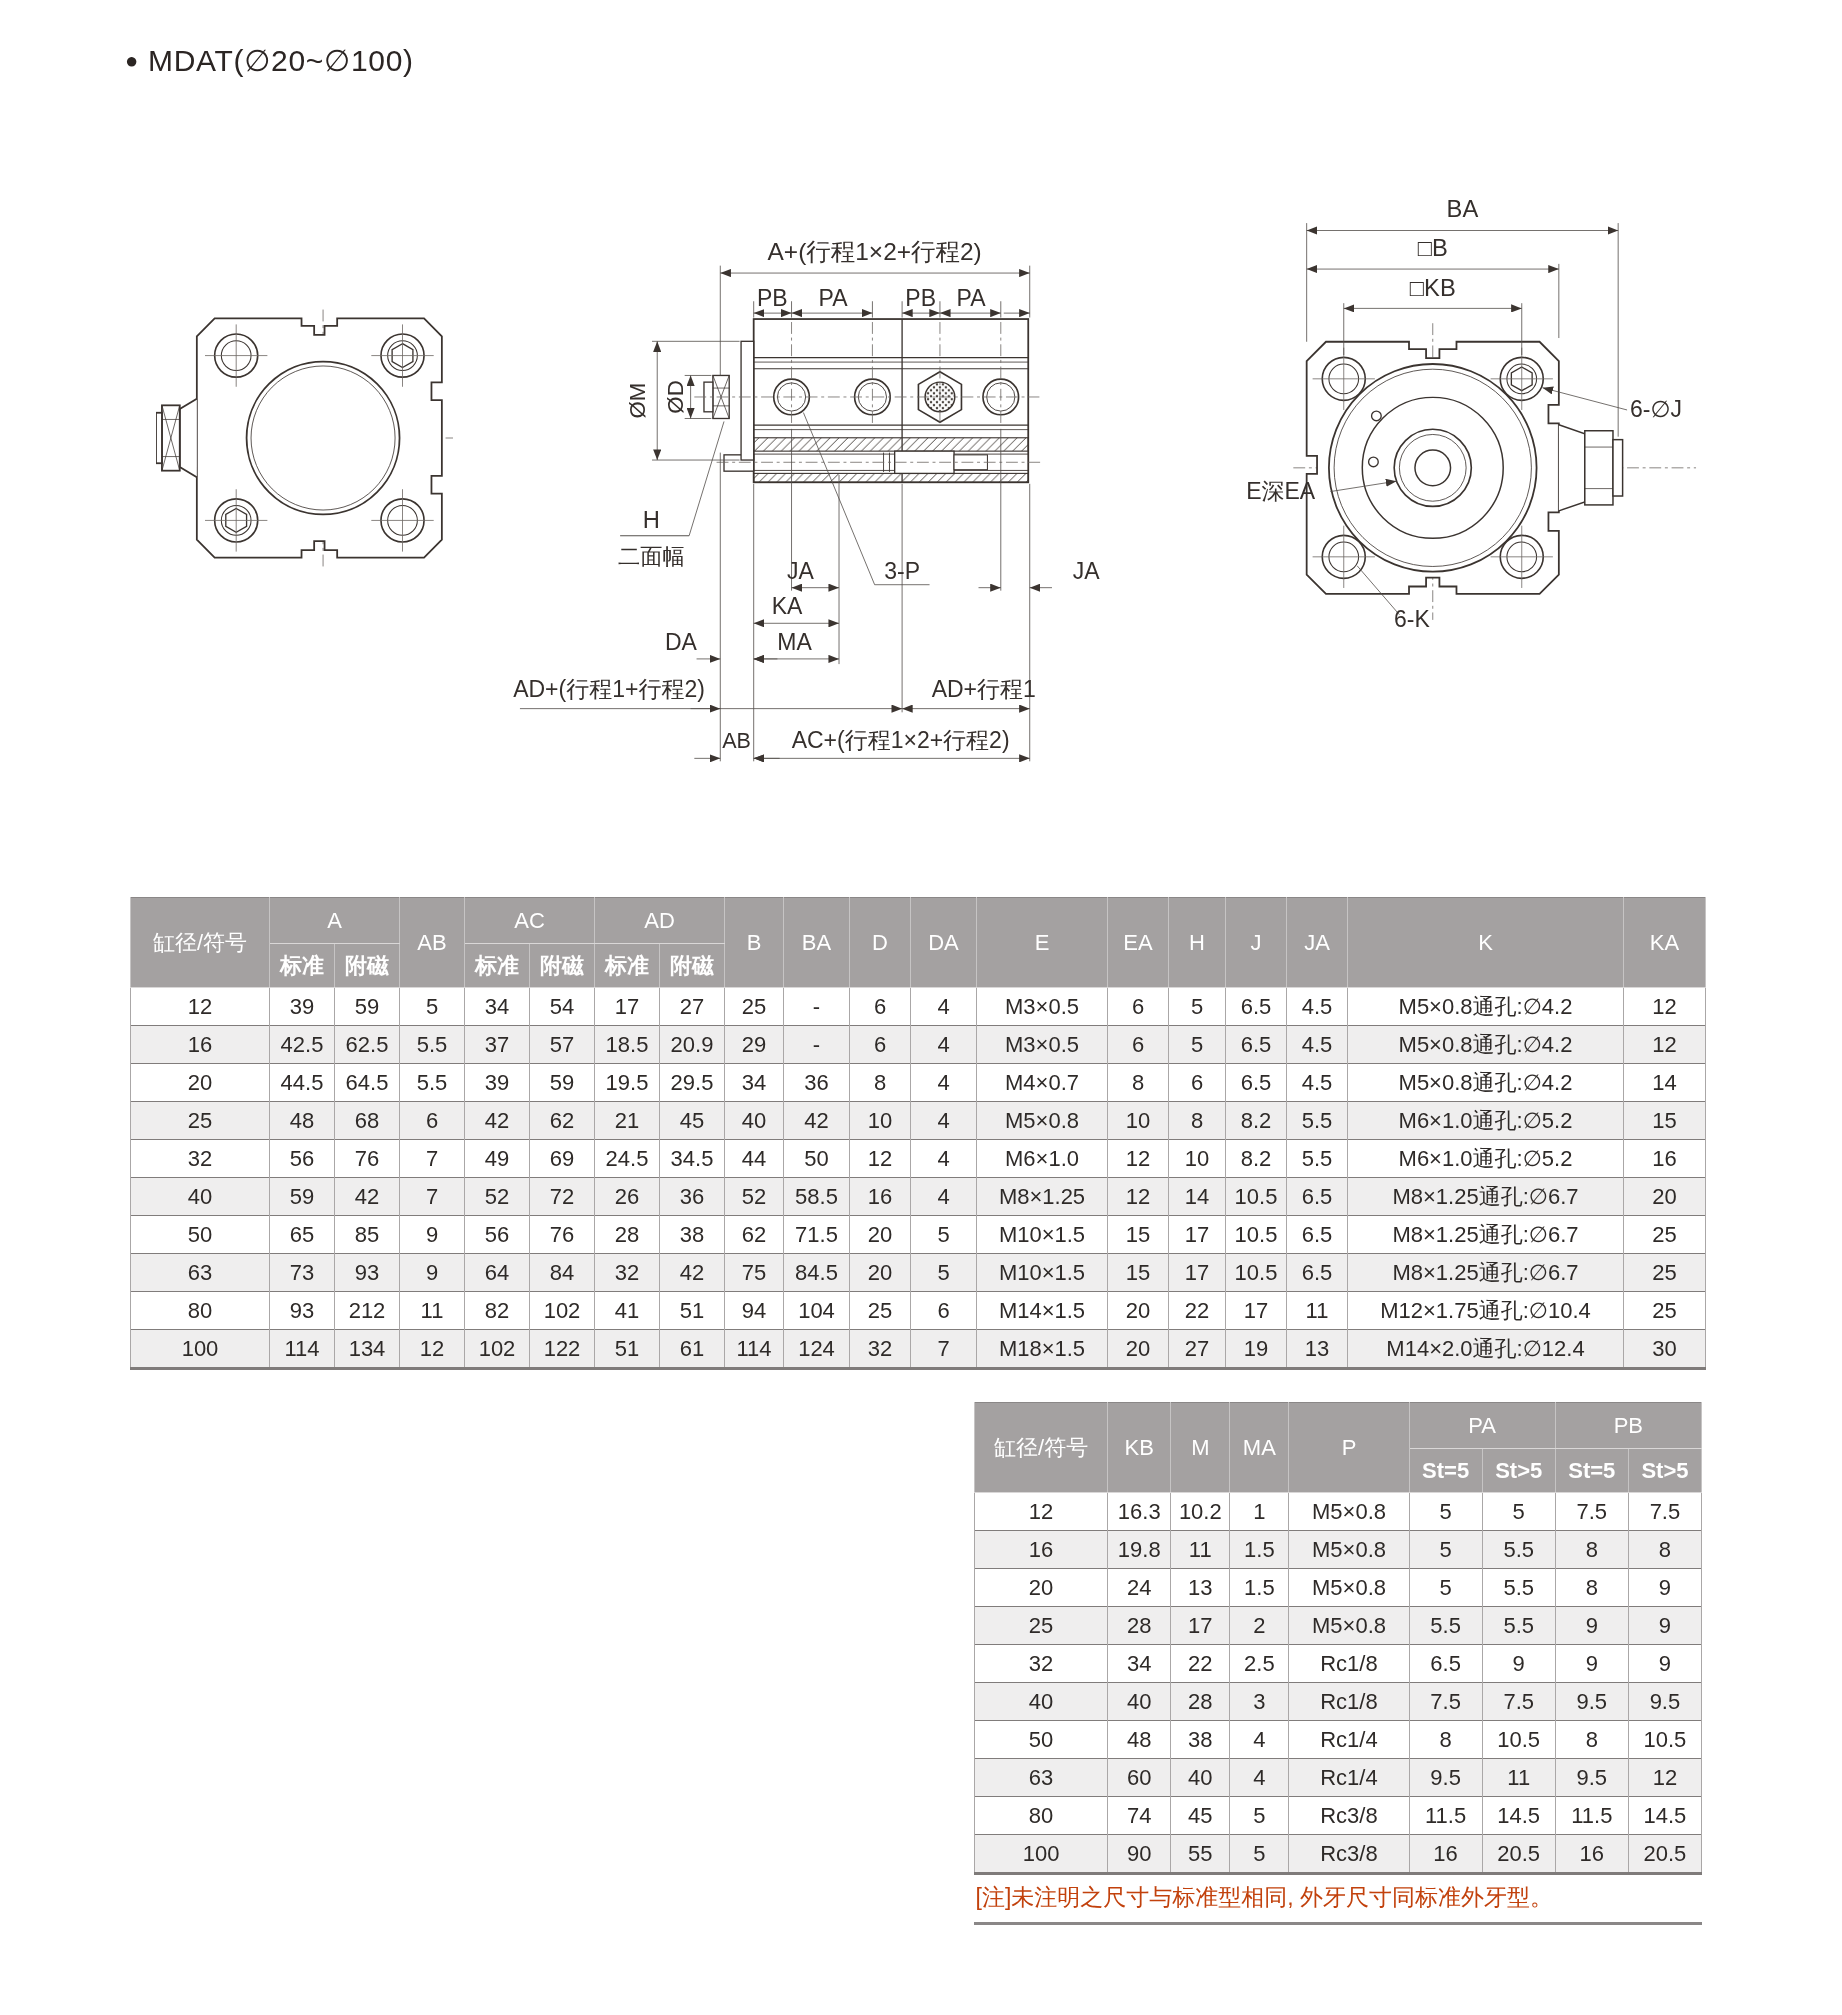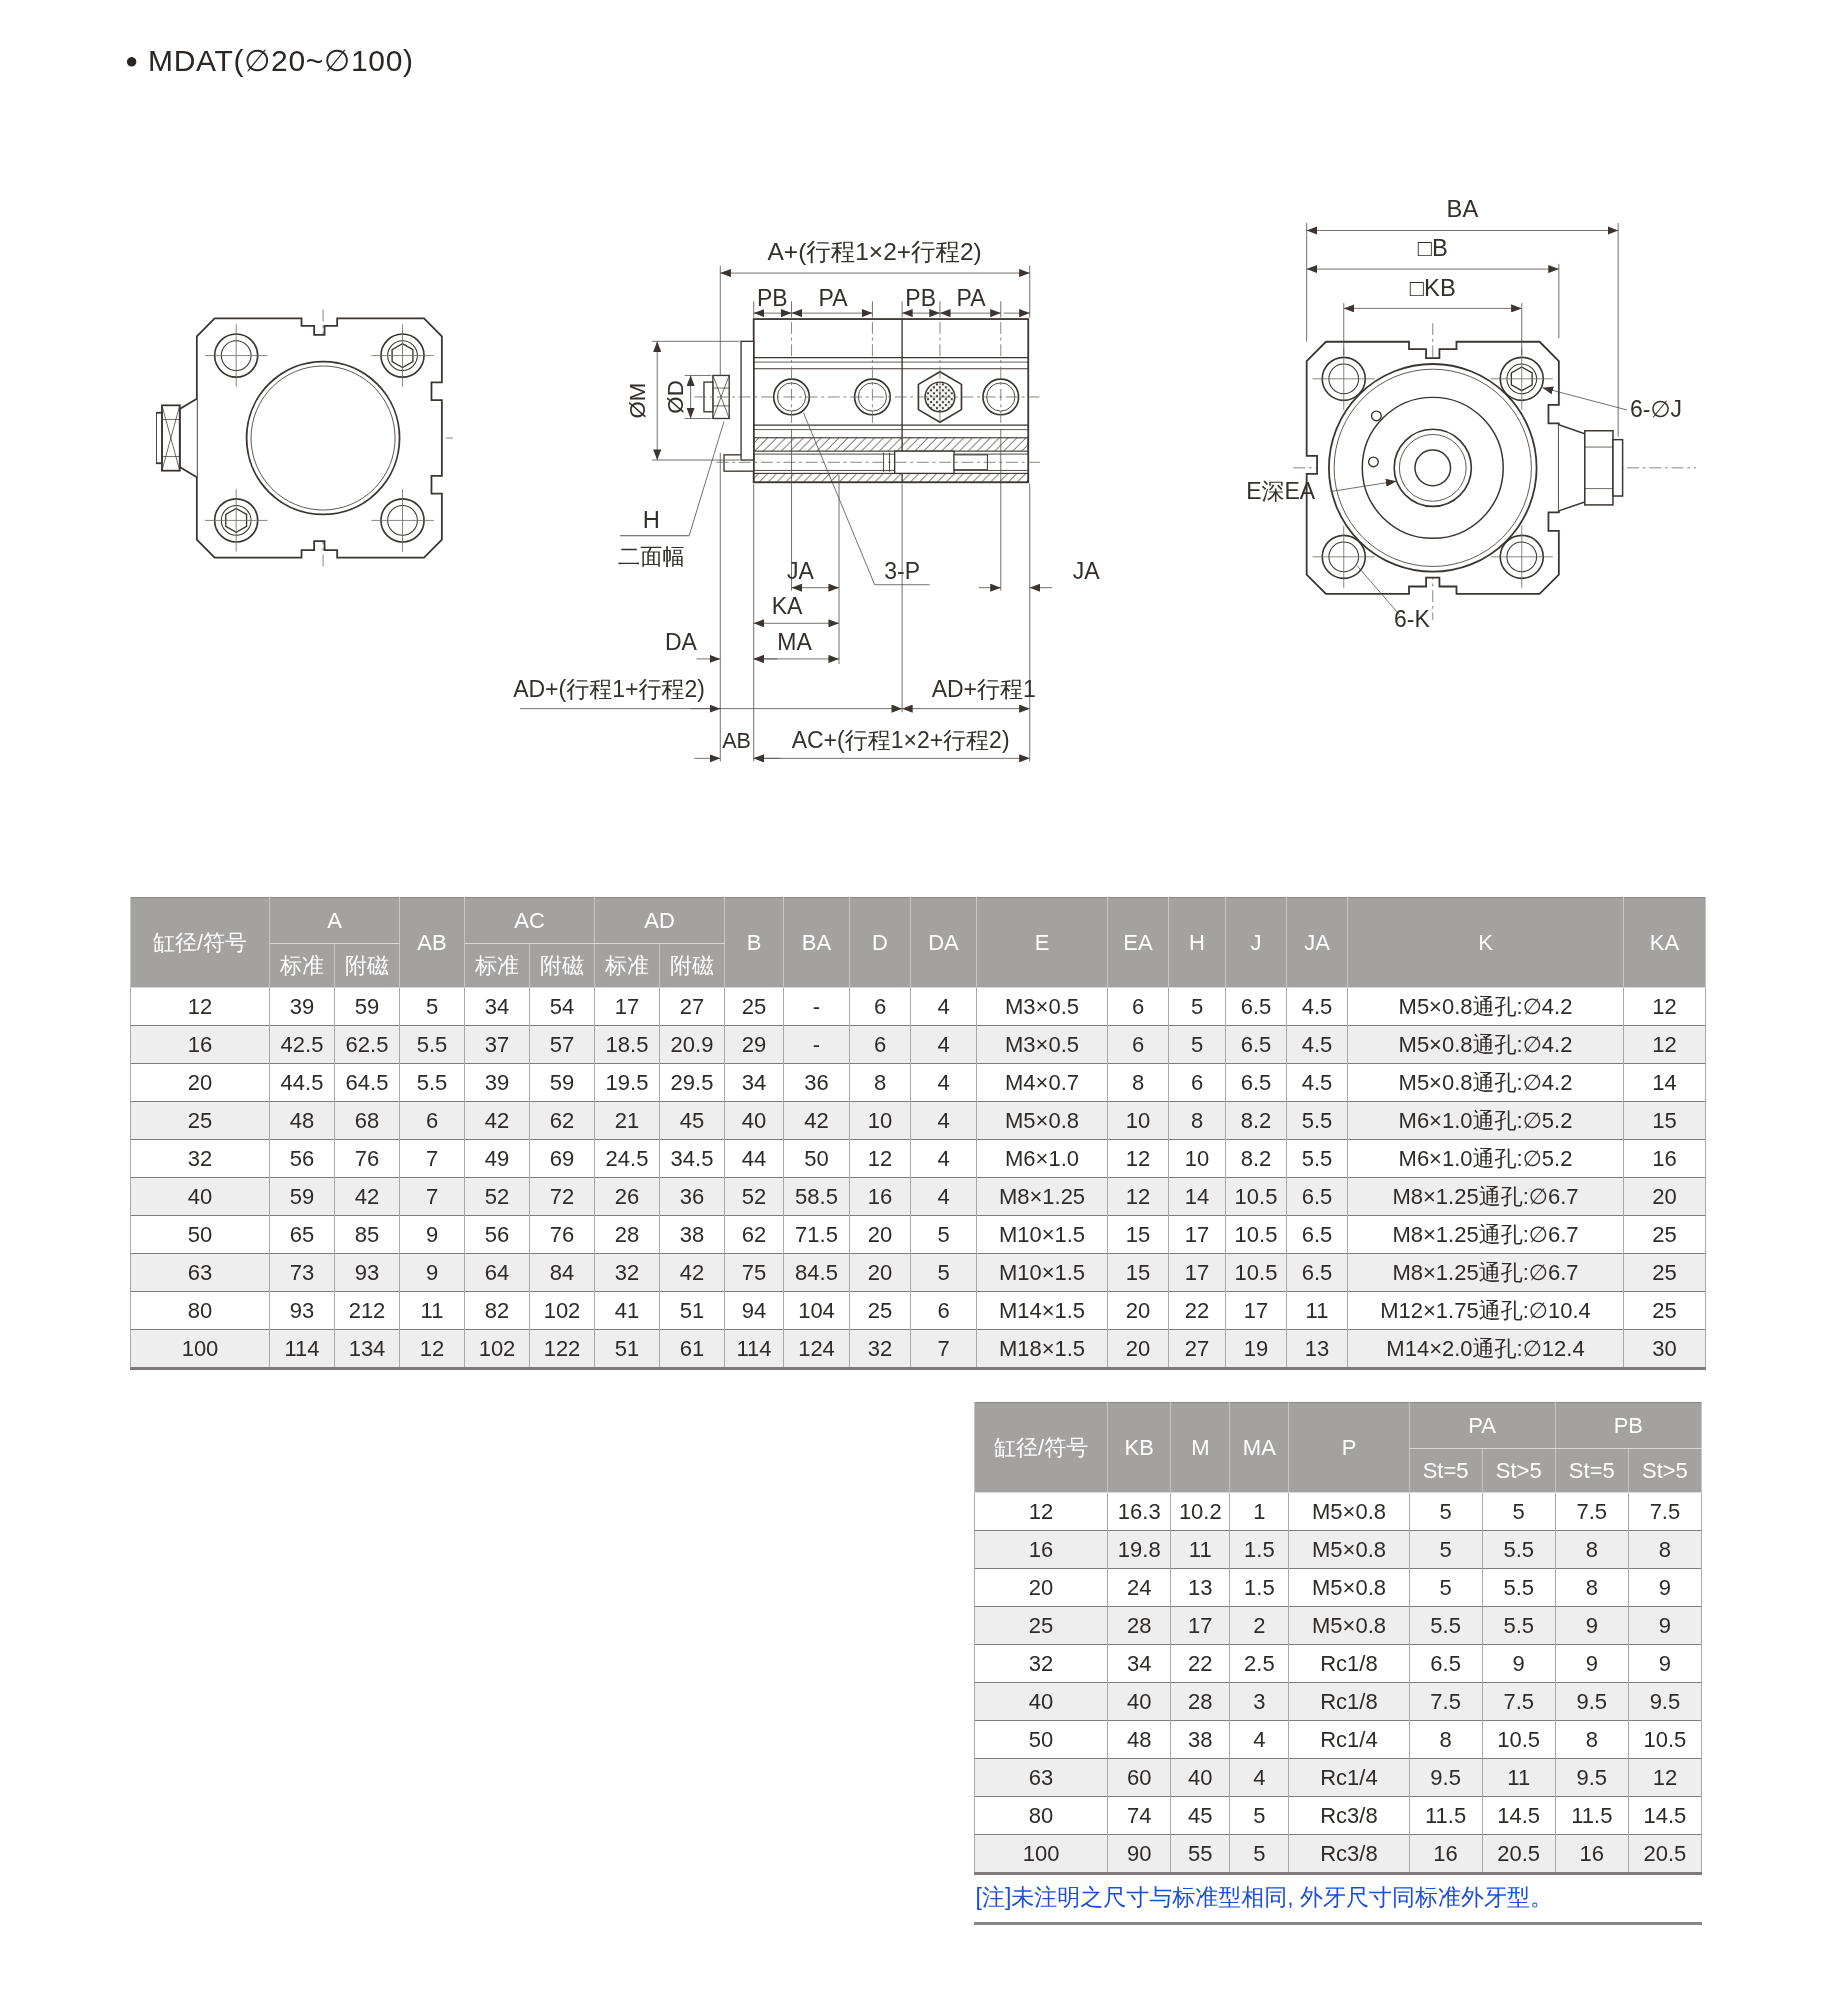--- a/index.html
+++ b/index.html
@@ -16,26 +16,26 @@
   svg.drawing text{font-family:"Liberation Sans",sans-serif;fill:#352f2c;}
 
   
   .tbl-wrap{position:absolute;}
   table.tbl{border-collapse:collapse;table-layout:fixed;background:#fff;
             border:1.5px solid #8a8787;border-bottom:3px solid #7f7b7a;padding-left:26px;}
   table.tbl th{background:#a4a1a1;color:#ffffff;font-weight:normal;font-size:22px;
                border-left:0.7px solid #c6c4c4;border-right:0.7px solid #c6c4c4;
                border-bottom:0.7px solid #d9d7d7;padding:1.5px 2.2px;text-align:center;}
   table.tbl th.h1{height:42px;}
-  table.tbl th.h2{height:40px;}
+  table.tbl th.h2{height:40px;font-weight:bold;}
   table.tbl td{font-size:22px;color:#2e2a28;text-align:center;height:37px;padding:0 2.2px;
                border-left:0.7px solid #aaa7a7;border-right:0.7px solid #aaa7a7;
                border-top:1.5px solid #807c7b;white-space:nowrap;overflow:hidden;}
   table.tbl tbody tr:nth-child(even){background:#efeeee;}
-  .note{font-size:23px;color:#1d4ed8;text-align:left;padding:7.4px 1.5px 9px 1.5px;
+  .note{font-size:23px;color:#c2410c;text-align:left;padding:7.4px 1.5px 9px 1.5px;
         border-bottom:3px solid #8a8787;background:#fff;}
 </style>
 </head>
 <body>
 
 <div id="canvas">
 
   <div class="page-title">
     <span class="bullet">●</span>
     <span>MDAT(∅20~∅100)</span>

